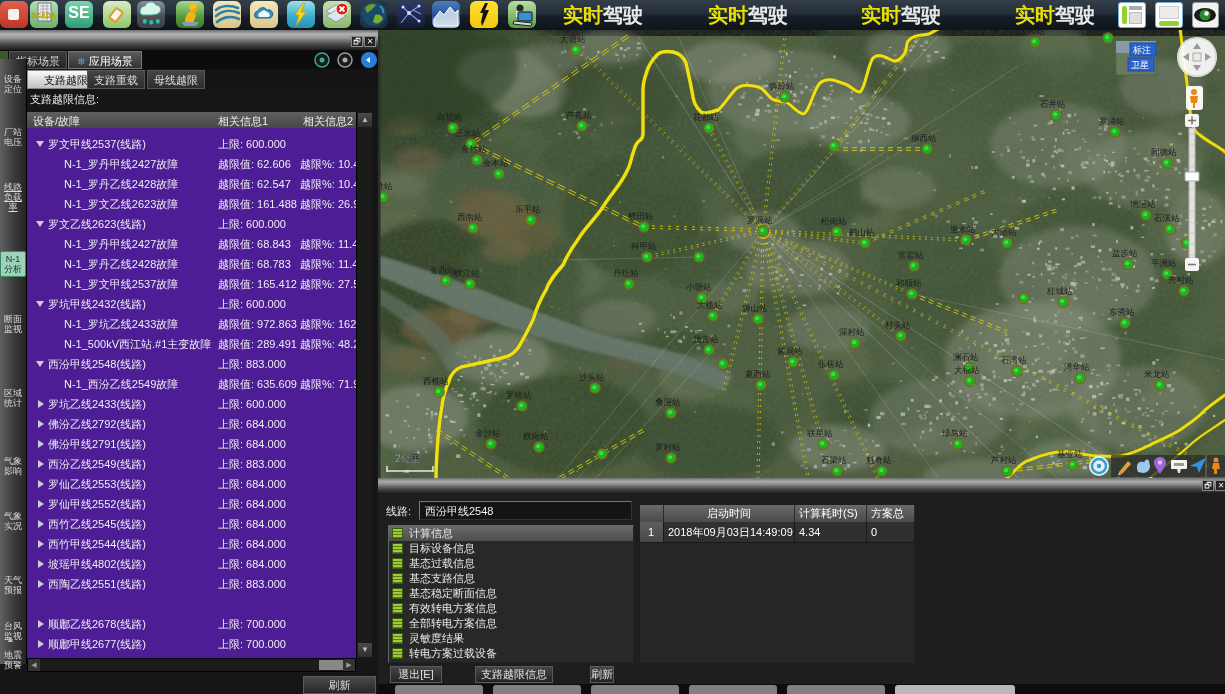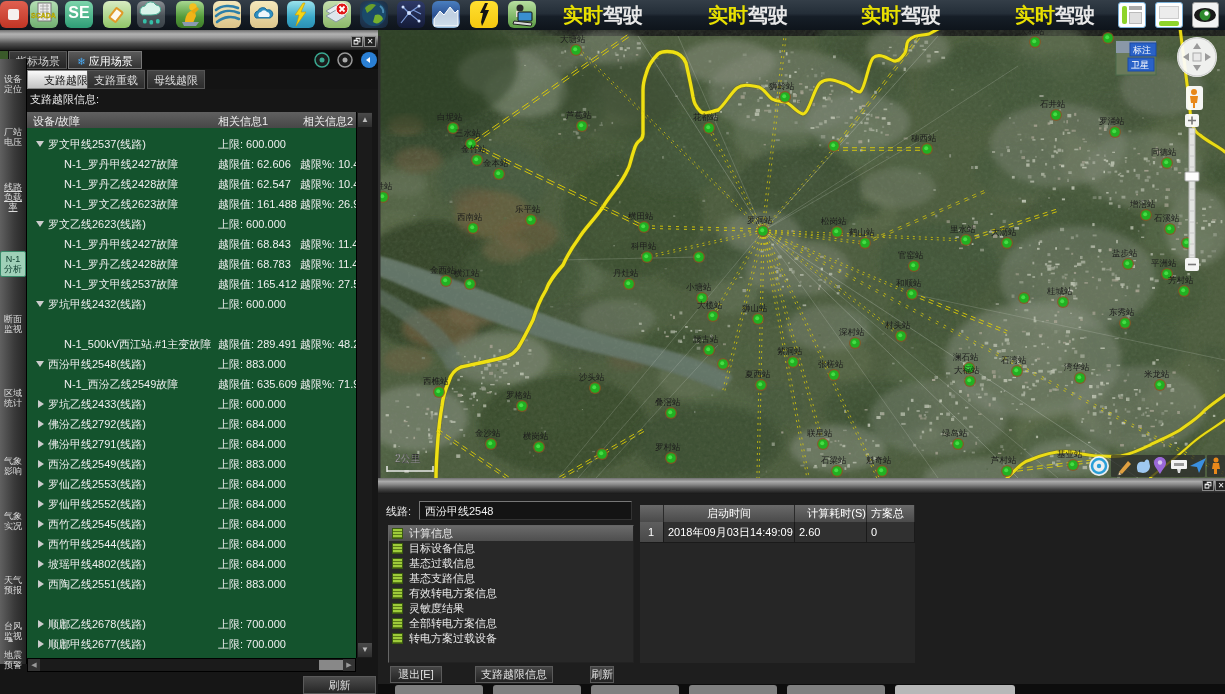--- a/index.html
+++ b/index.html
@@ -14,21 +14,21 @@
 .rt{position:absolute;top:2px;font-size:20px;letter-spacing:0px;white-space:nowrap}
 
 #leftpanel{position:absolute;left:0;top:30px;width:378px;height:664px;background:#161616}
 #ptitle{position:absolute;left:0;top:0;width:378px;height:20px;background:linear-gradient(180deg,#6f6f6f 0%,#b2b2b2 20%,#9a9a9a 38%,#4f4f4f 68%,#1c1c1c 100%)}
 .wbtn{position:absolute;top:6px;width:12px;height:11px;background:#222;border:1px solid #888;color:#eee;font-size:8px;line-height:9px;text-align:center}
 #tabrow{position:absolute;left:0;top:20px;width:378px;height:19px;background:#0c0c0c}
 .tab1{position:absolute;top:1px;height:18px;font-size:11px;color:#ccc;text-align:center;line-height:18px}
 #subtabs{position:absolute;left:0;top:39px;width:378px;height:20px;background:#141414}
 .stab{position:absolute;top:1px;height:19px;font-size:11px;text-align:center;line-height:19px}
 #lbl1{position:absolute;left:30px;top:62px;font-size:11px;color:#e8e8e8}
-#tbl{position:absolute;left:27px;top:82px;width:329px;height:546px;background:#14532d;overflow:hidden}
+#tbl{position:absolute;left:27px;top:82px;width:329px;height:546px;background:#4c1d95;overflow:hidden}
 #tblhead{position:absolute;left:0;top:0;width:329px;height:16px;background:linear-gradient(180deg,#606060,#474747);color:#f0f0f0;font-size:11px}
 .trow{position:absolute;left:0;width:329px;height:20px;color:#efefef;font-size:11px;line-height:20px;white-space:nowrap}
 .tc2{position:absolute;left:191px;top:0}
 .tc3{position:absolute;left:273px;top:0}
 .arr{position:absolute;left:9px;top:7px;width:0;height:0}
 .arrd{border-left:4px solid transparent;border-right:4px solid transparent;border-top:6px solid #ccc}
 .arrr{border-top:4px solid transparent;border-bottom:4px solid transparent;border-left:6px solid #ccc}
 #vscroll{position:absolute;left:356px;top:82px;width:16px;height:546px;background:#1b1b1b;border-left:1px solid #000}
 .sbtn{position:absolute;left:1px;width:14px;height:14px;background:linear-gradient(180deg,#4a4a4a,#2e2e2e);color:#bbb;font-size:8px;text-align:center;line-height:14px}
 #hscroll{position:absolute;left:27px;top:628px;width:329px;height:14px;background:#1b1b1b;border:1px solid #000}
@@ -215,20 +215,25 @@
         <div class="trow" style="top:162px">
           <span style="position:absolute;left:37px">N-1_罗文甲线2537故障</span>
           <span class="tc2">越限值: 165.412</span>
           <span class="tc3">越限%: 27.5</span>
         </div>
         <div class="trow" style="top:182px">
           <span class="arr arrd"></span>
           <span style="position:absolute;left:21px">罗坑甲线2432(线路)</span>
           <span class="tc2">上限: 600.000</span>
           <span class="tc3"></span>
+        </div>
+        <div class="trow" style="top:202px">
+          <span style="position:absolute;left:37px">N-1_罗坑乙线2433故障</span>
+          <span class="tc2">越限值: 972.863</span>
+          <span class="tc3">越限%: 162</span>
         </div>
         <div class="trow" style="top:222px">
           <span style="position:absolute;left:37px">N-1_500kV西江站.#1主变故障</span>
           <span class="tc2">越限值: 289.491</span>
           <span class="tc3">越限%: 48.2</span>
         </div>
         <div class="trow" style="top:242px">
           <span class="arr arrd"></span>
           <span style="position:absolute;left:21px">西汾甲线2548(线路)</span>
           <span class="tc2">上限: 883.000</span>
@@ -2119,35 +2124,36 @@
         <div class="wbtn" style="left:824px;top:2px">🗗</div>
         <div class="wbtn" style="left:837px;top:2px">✕</div>
       </div>
   <div id="bline">线路:</div>
   <div id="binput">西汾甲线2548</div>
   <div id="blist">
     <div class="bli" style="background:linear-gradient(180deg,#6a6a6a,#4e4e4e)"><span class="gic"></span>计算信息</div>
     <div class="bli"><span class="gic"></span>目标设备信息</div>
     <div class="bli"><span class="gic"></span>基态过载信息</div>
     <div class="bli"><span class="gic"></span>基态支路信息</div>
+    <div class="bli"><span class="gic"></span>基态稳定断面信息</div>
     <div class="bli"><span class="gic"></span>有效转电方案信息</div>
+    <div class="bli"><span class="gic"></span>全部转电方案信息</div>
     <div class="bli"><span class="gic"></span>灵敏度结果</div>
-    <div class="bli"><span class="gic"></span>全部转电方案信息</div>
     <div class="bli"><span class="gic"></span>转电方案过载设备</div>
   </div>
   <div class="bbtn" style="left:12px;width:52px">退出[E]</div>
   <div class="bbtn" style="left:97px;width:78px">支路越限信息</div>
   <div class="bbtn" style="left:212px;width:24px">刷新[F]</div>
   <div class="bth" style="left:262px;width:24px"></div>
   <div class="bth" style="left:286px;width:131px">启动时间</div>
-  <div class="bth" style="left:417px;width:72px;text-align:right;padding-left:4px">计算耗时(S)</div>
+  <div class="bth" style="left:417px;width:72px;text-align:left;padding-left:4px">计算耗时(S)</div>
   <div class="bth" style="left:489px;width:48px;text-align:left;padding-left:4px">方案总数</div>
   <div class="btc" style="left:262px;width:24px;background:linear-gradient(180deg,#5e5e5e,#484848);padding-left:8px">1</div>
   <div class="btc" style="left:286px;width:131px">2018年09月03日14:49:09</div>
-  <div class="btc" style="left:417px;width:72px">2.60</div>
+  <div class="btc" style="left:417px;width:72px">4.34</div>
   <div class="btc" style="left:489px;width:48px">0</div>
   <div style="position:absolute;left:262px;top:65px;width:275px;height:120px;background:#262626"></div>
   <div id="btabs">
     <div class="btab" style="left:17px;width:88px"></div>
     <div class="btab" style="left:115px;width:88px"></div>
     <div class="btab" style="left:213px;width:88px"></div>
     <div class="btab" style="left:311px;width:88px"></div>
     <div class="btab" style="left:409px;width:98px"></div>
     <div class="btab" style="left:517px;width:120px;background:#b8b8b8"></div>
   </div>

